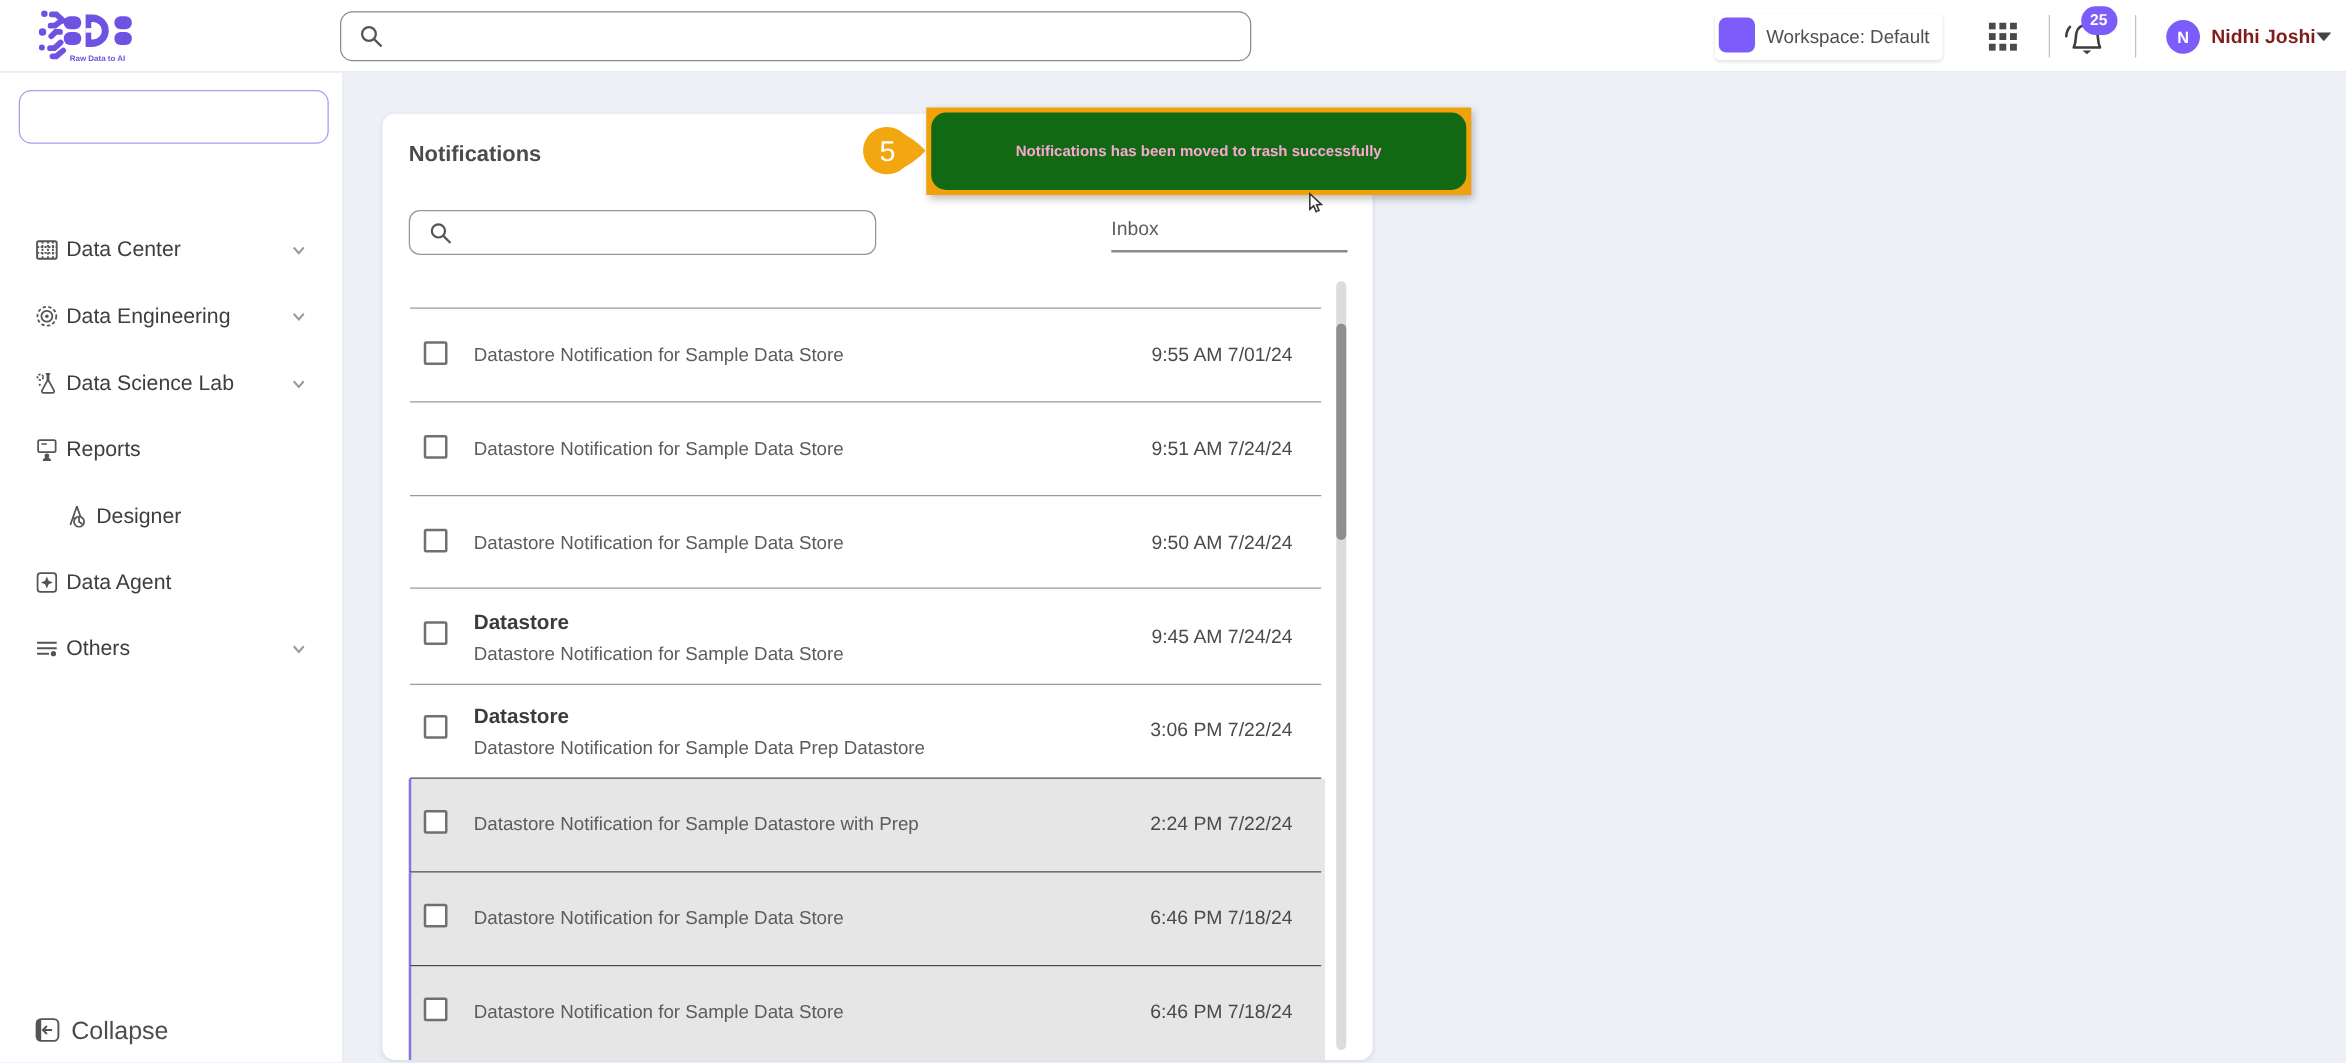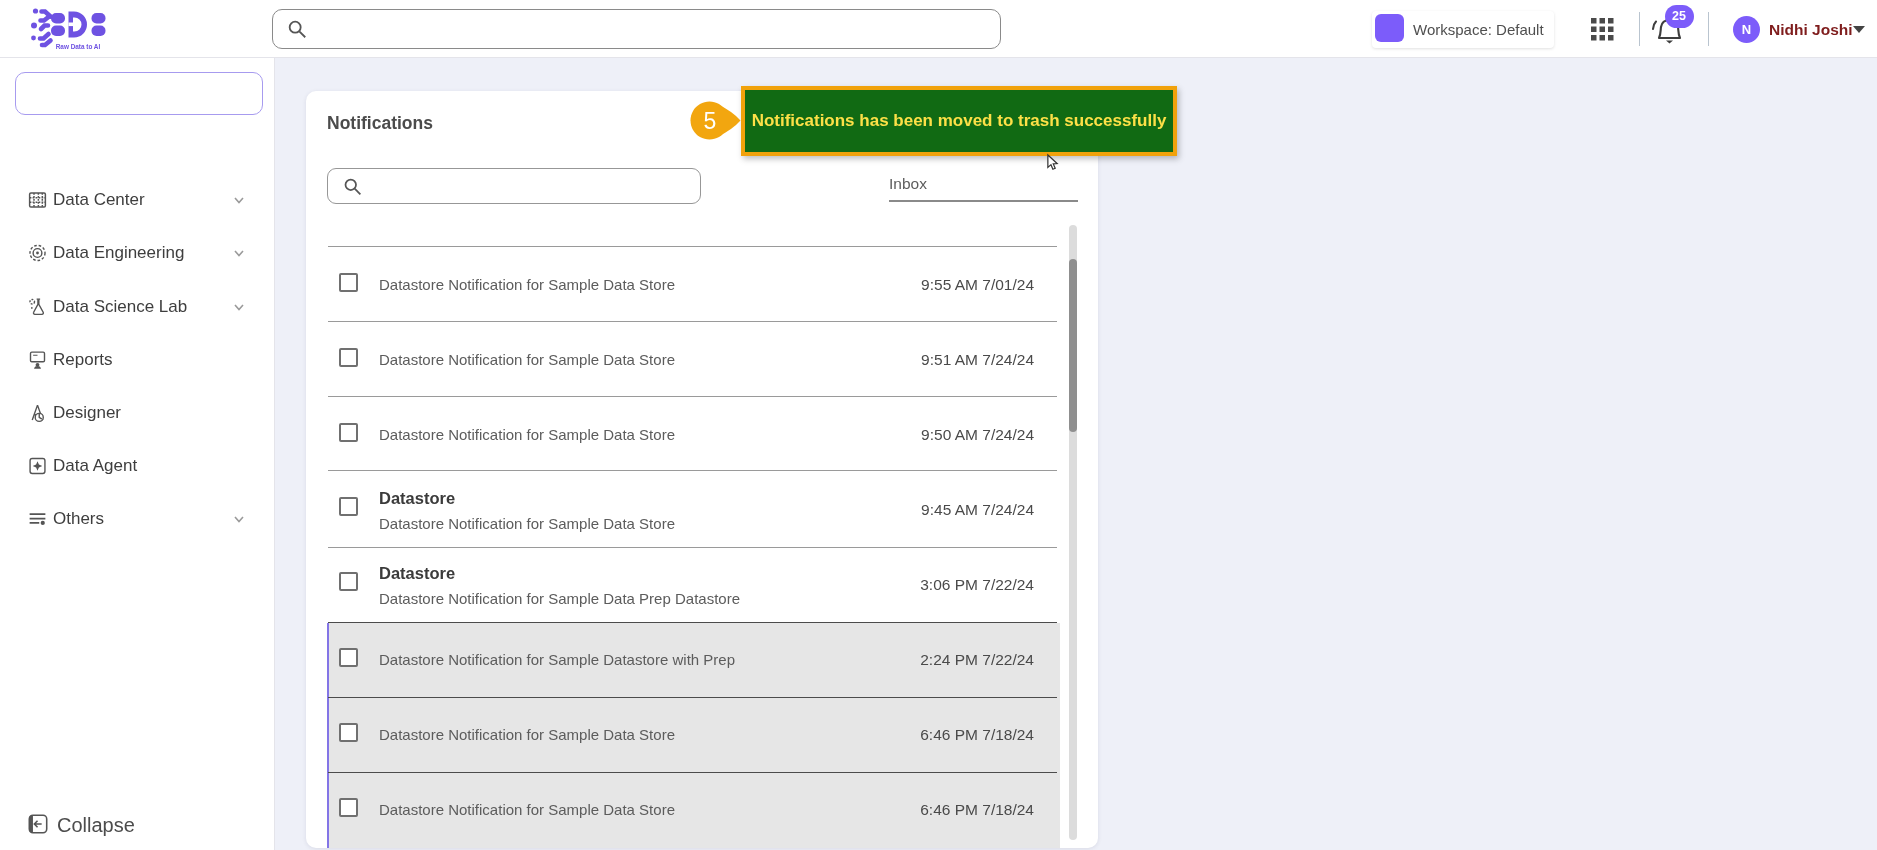--- a/index.html
+++ b/index.html
@@ -40,21 +40,21 @@
   .rbold { position:absolute; left:379px; font-size:16.5px; font-weight:bold; color:#3b3b3b; z-index:3; white-space:nowrap; }
   .rts { position:absolute; font-size:15.5px; color:#4a4a4a; z-index:3; white-space:nowrap; right:843px; }
   .greyrow { position:absolute; left:327px; width:733px; background:#e6e6e6; border-left:2.5px solid #8375e6; z-index:1; }
 
   
   #sctrack { position:absolute; left:1069px; top:225px; width:8px; height:615px; background:#dcdcdc; border-radius:4px; z-index:2; }
   #scthumb { position:absolute; left:1069px; top:259px; width:8px; height:173px; background:#8f8f8f; border-radius:4px; z-index:3; }
 
   
   #toast { position:absolute; left:741px; top:86px; width:436px; height:70px; background:#f1a20b; z-index:10; padding:4px; box-shadow:2px 3px 6px rgba(0,0,0,0.25); }
-  #toastin { border-radius:0; width:100%; height:100%; background:#116a13; color:#fde047; font-size:17px; font-weight:bold; display:flex; align-items:center; justify-content:center; }
+  #toastin { border-radius:12px; width:100%; height:100%; background:#116a13; color:#f9a8d4; font-size:12px; font-weight:bold; display:flex; align-items:center; justify-content:center; }
   #marker { position:absolute; left:690px; top:100px; z-index:11; }
   #cursor { position:absolute; left:1044px; top:153px; z-index:12; }
 </style>
 </head>
 <body>
 
 <div id="topbar">
   <svg id="logo" style="position:absolute;left:31px;top:5px;" width="78" height="46" viewBox="0 0 78 46" fill="#6e52e2">
     <circle cx="4.5" cy="6" r="2.6"></circle>
     <circle cx="3" cy="20.5" r="3"></circle>
@@ -147,21 +147,21 @@
   </div>
   <div class="mi" style="top:282px;">
     <svg class="ic" viewBox="0 0 24 24" fill="none" stroke="#555" stroke-width="1.6">
         <rect x="4" y="3" width="16" height="11" rx="1.5"></rect>
         <path d="M7 6.5 H12" stroke-width="1.2"></path>
         <circle cx="12" cy="17.5" r="2.2" fill="#555" stroke="none"></circle>
         <path d="M8 22 C8.5 19.6 10 18.8 12 18.8 C14 18.8 15.5 19.6 16 22 Z" fill="#555" stroke="none"></path>
       </svg>
     <div class="lbl">Reports</div>
   </div>
-  <div class="mi" style="top:335px;">
+  <div class="mi" style="top:335px;margin-left:24px;">
     <svg class="ic" viewBox="0 0 24 24" fill="none" stroke="#555" stroke-width="1.6">
         <path d="M12 3 L6 20 M12 3 L18 20 M8.2 14 H15.8"></path>
         <circle cx="14" cy="17" r="4.6" fill="#fff"></circle>
         <path d="M14 13 V17 L17 19"></path>
       </svg>
     <div class="lbl">Designer</div>
   </div>
   <div class="mi" style="top:388px;">
     <svg class="ic" viewBox="0 0 24 24" fill="none" stroke="#555" stroke-width="1.6">
         <rect x="3.5" y="3.5" width="17" height="17" rx="2.5"></rect>

